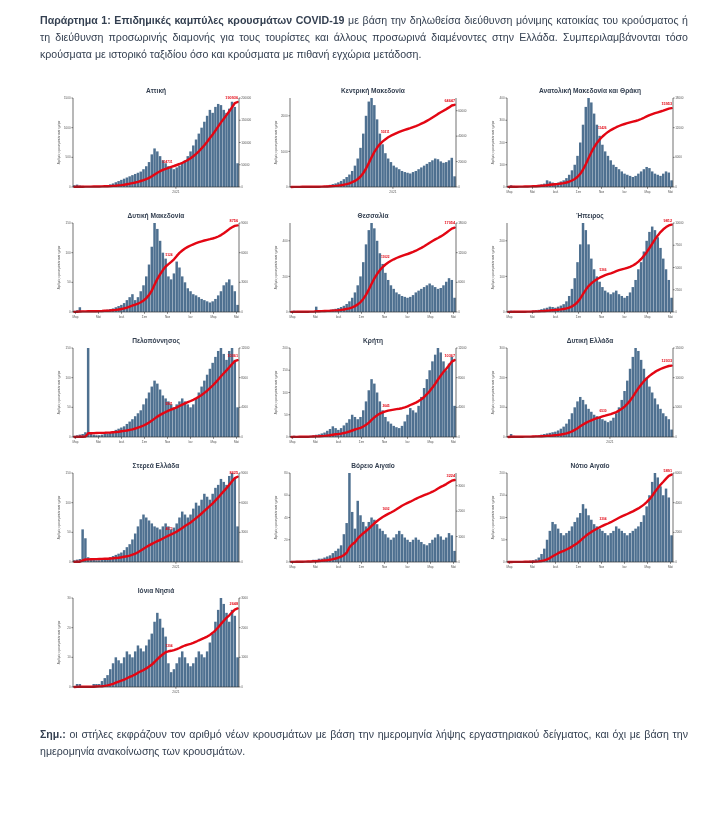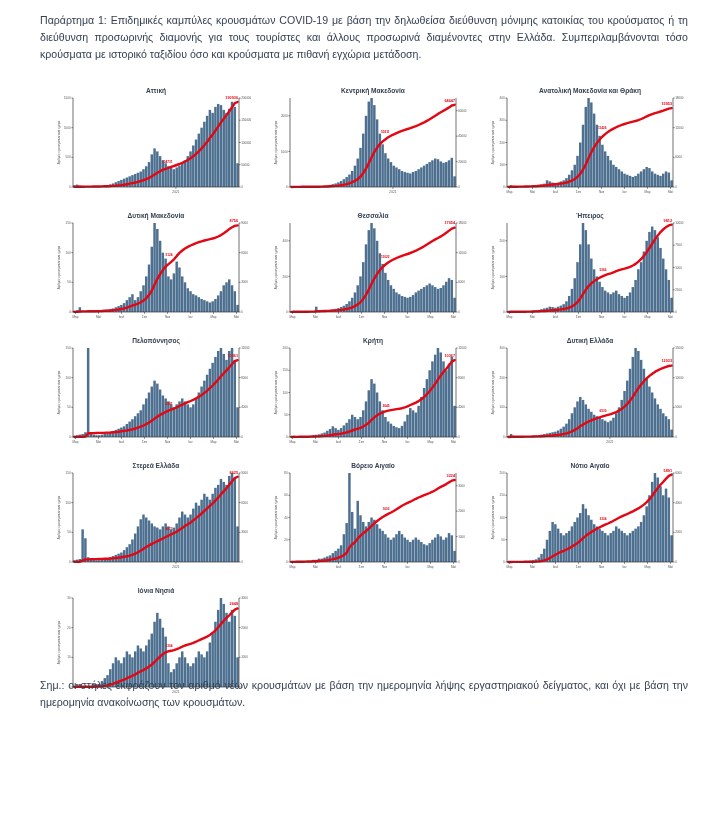--- a/index.html
+++ b/index.html
@@ -1,20 +1,20 @@
 <!DOCTYPE html>
 <html><head>
 <meta charset="utf-8">
 <style>
   html,body{margin:0;padding:0;background:#ffffff;}
   body{width:723px;height:820px;position:relative;font-family:"Liberation Sans",sans-serif;color:#333f50;overflow:hidden;}
   .page-text{position:absolute;left:40px;width:648px;font-size:10.6px;line-height:1.62;text-align:justify;color:#333f50;}
   #appendix-header{top:12px;}
-  #footnote{top:677px;}
-  .b{font-weight:normal;}
+  #footnote{top:726px;}
+  .b{font-weight:bold;}
   #charts-grid{
     position:absolute;left:53px;top:84px;width:642px;
     display:grid;grid-template-columns:repeat(3,205px);grid-auto-rows:118px;
     column-gap:12px;row-gap:7px;
   }
   .chart-cell{width:205px;height:118px;}
   svg text{font-family:"Liberation Sans",sans-serif;}
 </style>
 </head>
 <body>

